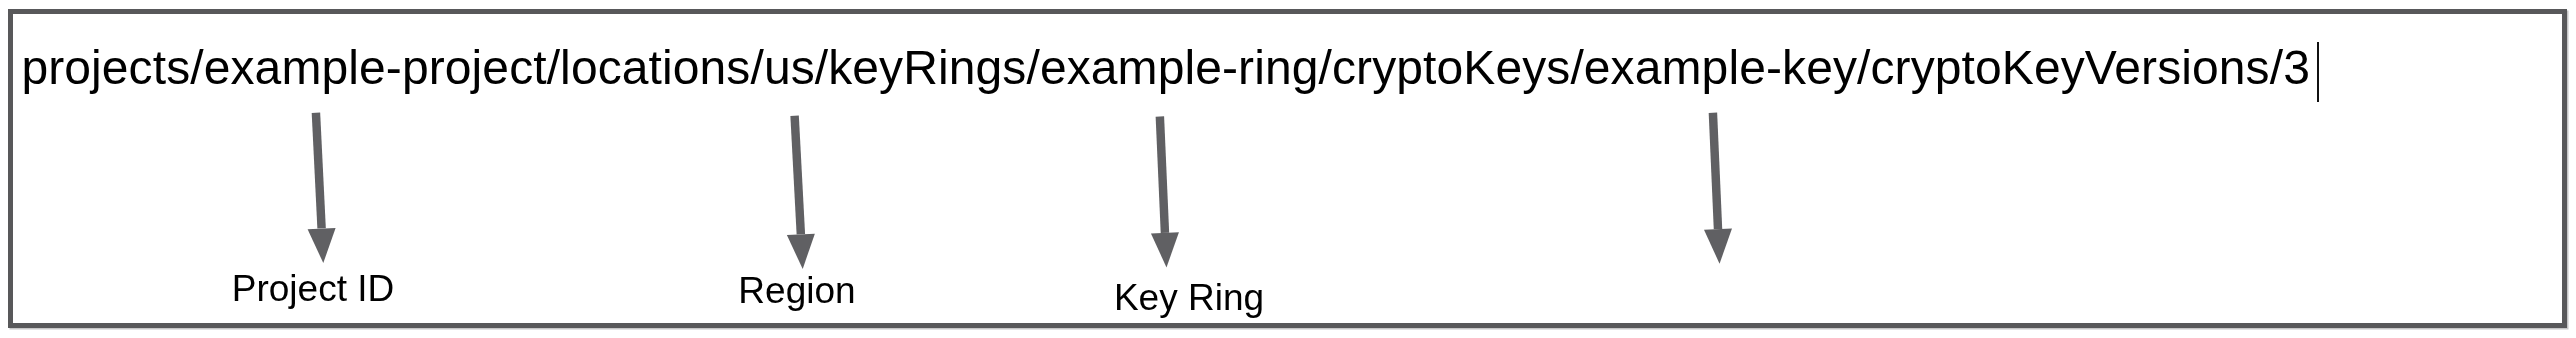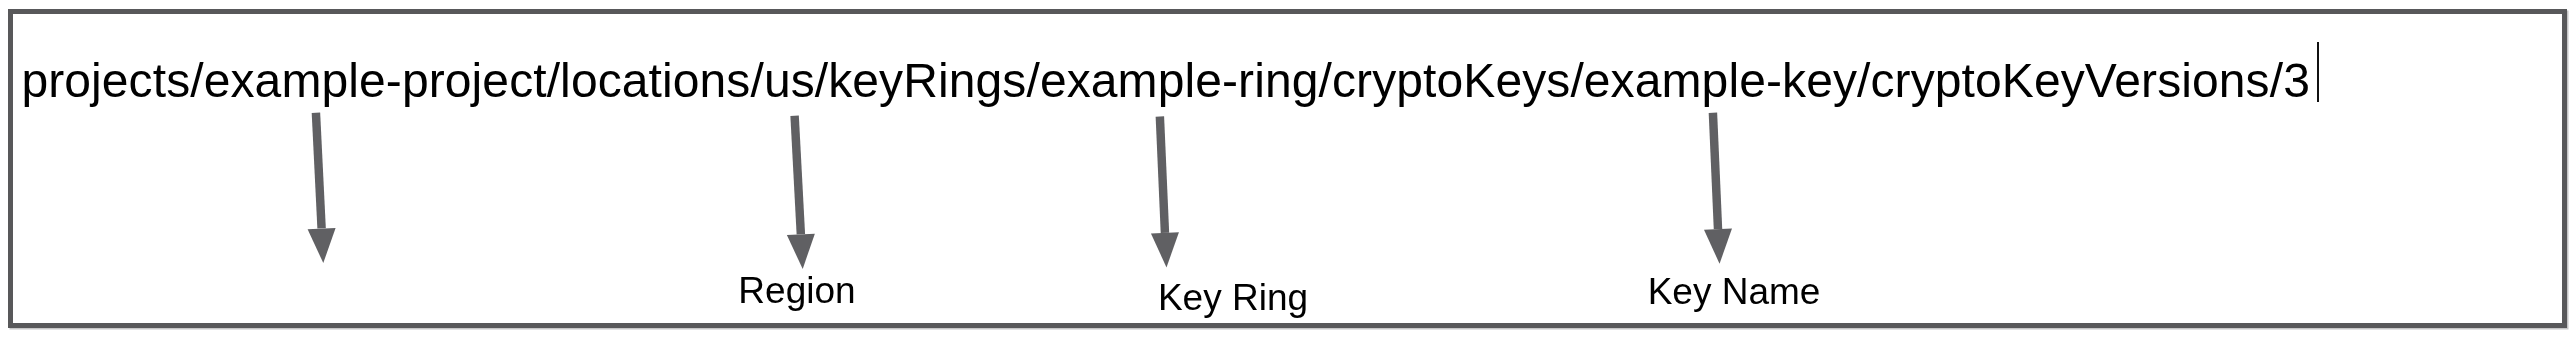--- a/index.html
+++ b/index.html
@@ -20,21 +20,21 @@
     position:absolute;
     left:8px; top:8.8px;
     width:2559px; height:319px;
     box-sizing:border-box;
     border:5.9px solid var(--border-color);
     background:#ffffff;
     box-shadow:1.5px 1.5px 0 rgba(90,90,92,0.35);
   }
   .path-text{
     position:absolute;
-    left:21.4px; top:57px;
+    left:21.4px; top:44px;
     font-size:48px;
     line-height:48px;
     letter-spacing:0.1px;
     white-space:nowrap;
     color:var(--text-color);
   }
   .caret{
     position:absolute;
     left:2317px; top:42px;
     width:2.2px; height:60px;
@@ -51,21 +51,21 @@
   .annotation-label{
     position:absolute;
     transform:translateX(-50%);
     font-size:37px;
     line-height:37px;
     white-space:nowrap;
     color:var(--text-color);
   }
   .label-project-id{left:313px; top:270px;}
   .label-region{left:797px; top:272px;}
-  .label-key-ring{left:1189px; top:279px;margin-left:44px;}
+  .label-key-ring{left:1189px; top:279px;}
   .label-key-name{left:1734px; top:273px;}
 </style>
 </head>
 <body>
 
 <div class="canvas">
 
   <div class="path-box"></div>
 
   <div class="path-text">projects/example-project/locations/us/keyRings/example-ring/cryptoKeys/example-key/cryptoKeyVersions/3</div>
@@ -84,21 +84,21 @@
     <g>
       <line x1="1575" y1="158" x2="1581.9" y2="316"></line>
       <polygon points="1562.9,316.8 1600.9,315.2 1584,363"></polygon>
     </g>
     <g>
       <line x1="2326" y1="153" x2="2332.9" y2="311"></line>
       <polygon points="2313.9,311.8 2351.9,310.2 2335,358"></polygon>
     </g>
   </svg>
 
+  <div class="annotation-label label-project-id">Project ID</div>
 
   <div class="annotation-label label-region">Region</div>
 
   <div class="annotation-label label-key-ring">Key Ring</div>
 
-  <div class="annotation-label label-key-name">Key Name</div>
 
 </div>
 
 
 </body></html>

